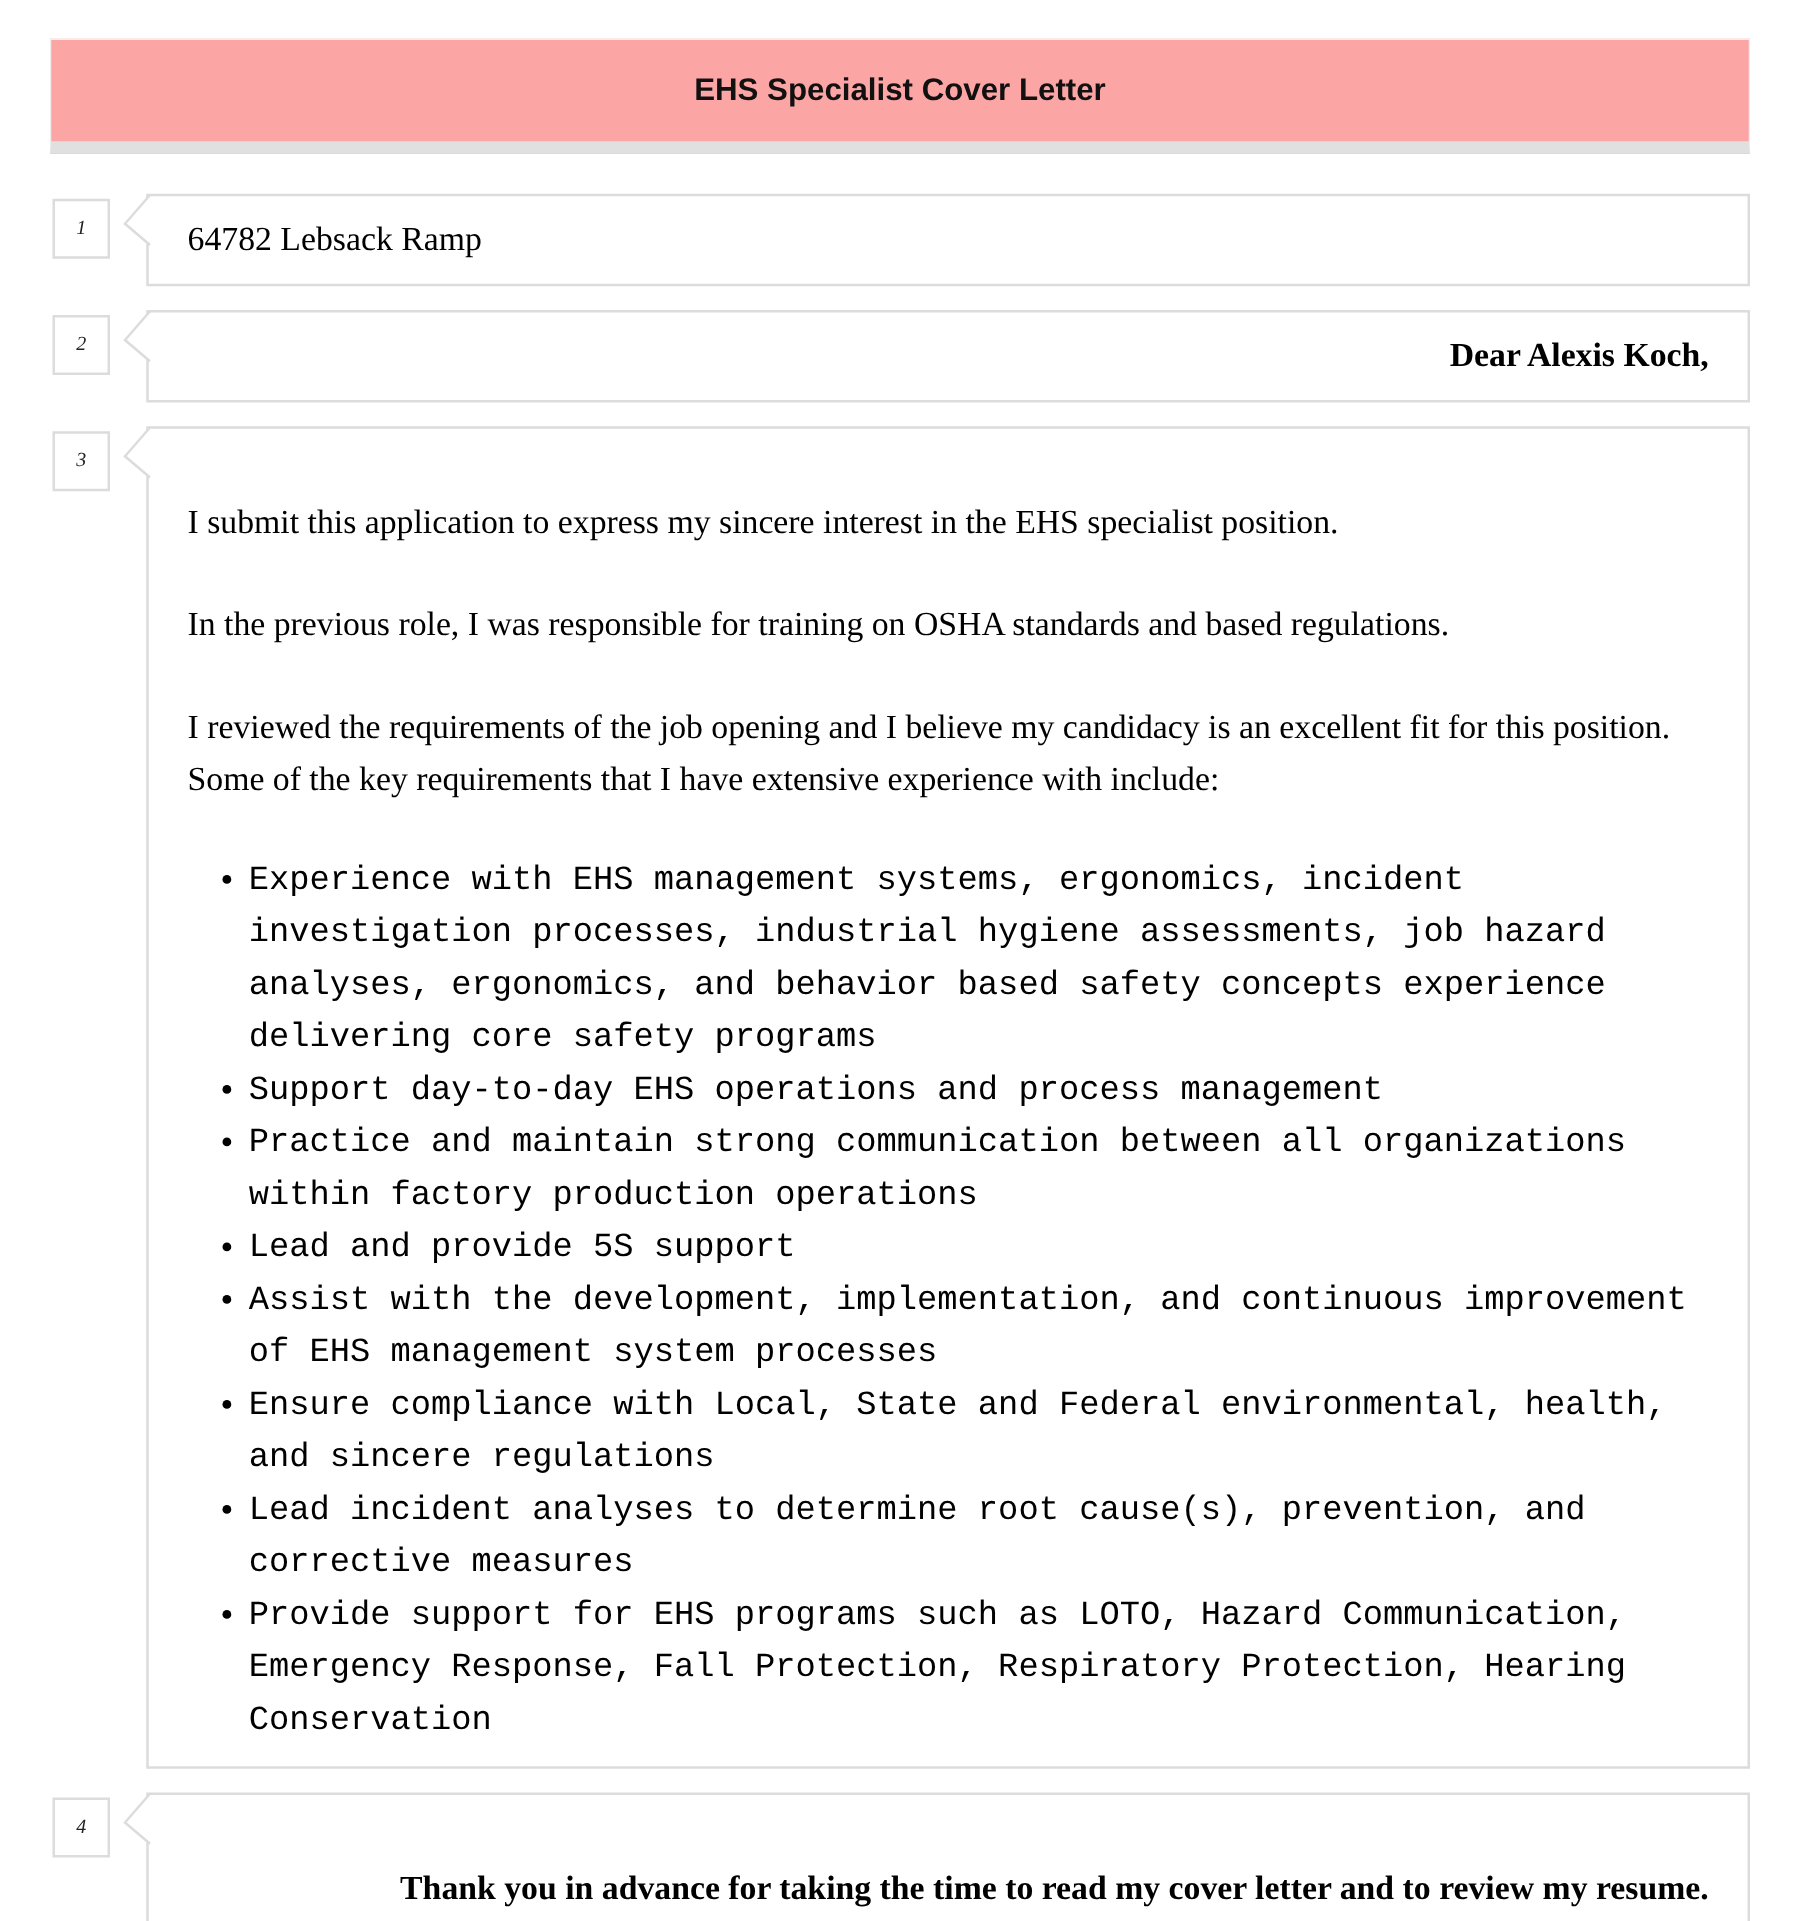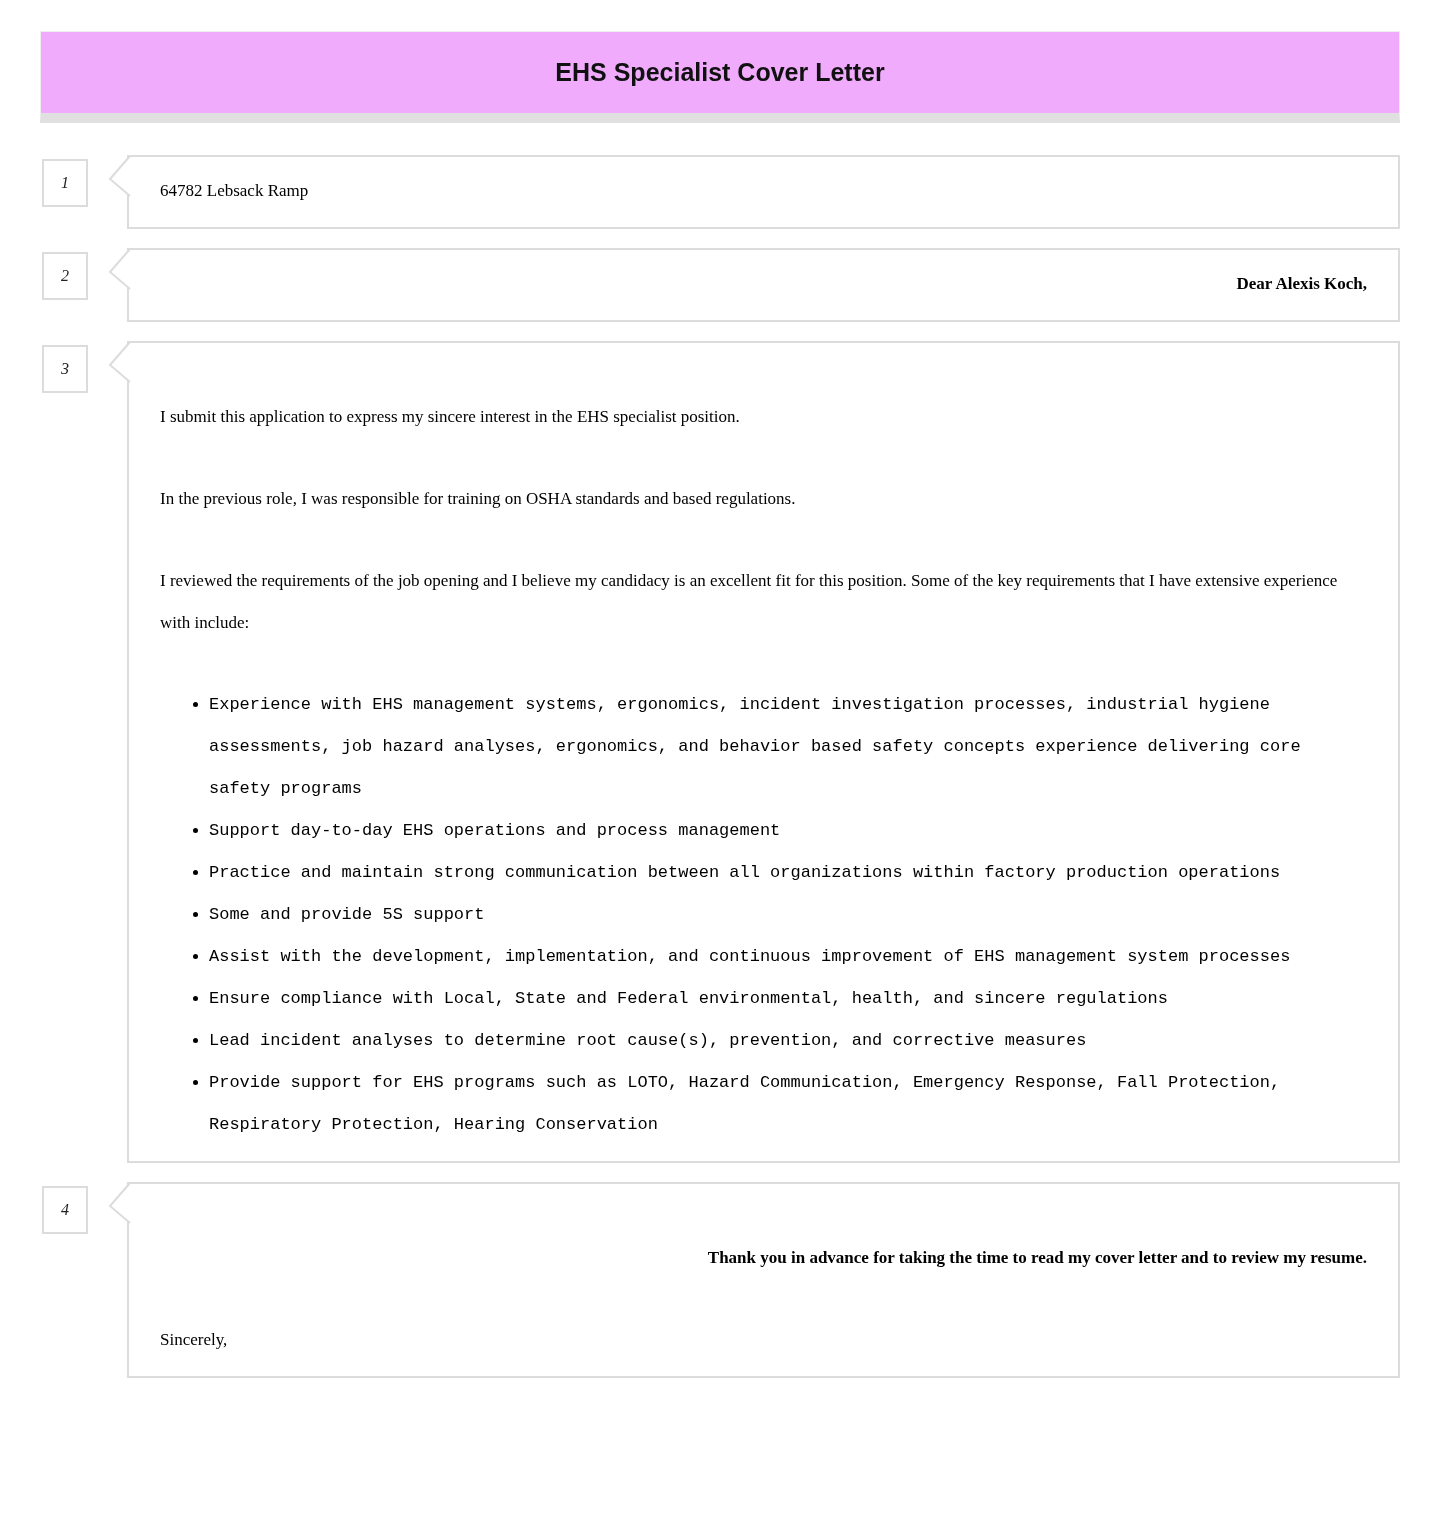--- a/index.html
+++ b/index.html
@@ -12,21 +12,21 @@
   body {
     font-family: "Liberation Serif", serif;
     color: #000000;
     min-height: 1537px;
   }
 
   
   .doc-header {
     margin: 31px 40px 32px 40px;
     height: 92px;
-    background: #f0abfc;
+    background: #fca5a5;
     border: 1px solid #efefef;
     border-bottom: 10px solid #e0e0e0;
     display: flex;
     align-items: center;
     justify-content: center;
   }
   .doc-title {
     margin: 0;
     font-family: "Liberation Sans", sans-serif;
     font-size: 25px;
@@ -50,25 +50,25 @@
     display: flex;
     align-items: center;
     justify-content: center;
     font-style: italic;
     font-size: 16px;
     color: #222222;
   }
   .callout-box {
     position: relative;
     flex: 1;
-    margin-left: 39px;
+    margin-left: 29px;
     border: 2px solid #dcdcdc;
     background: #ffffff;
     padding: 13px 31px 15px 31px;
-    font-size: 17px;
+    font-size: 27px;
     line-height: 42px;
   }
   .notch {
     position: absolute;
     left: -22px;
     top: -2px;
     width: 24px;
     height: 44px;
     pointer-events: none;
   }
@@ -125,21 +125,21 @@
     <svg class="notch" viewBox="0 0 24 44" aria-hidden="true">
       <path d="M23,1 L3,24 L23,41" fill="#ffffff" stroke="#dcdcdc" stroke-width="2"></path>
     </svg>
     <p class="para">I submit this application to express my sincere interest in the EHS specialist position.</p>
     <p class="para">In the previous role, I was responsible for training on OSHA standards and based regulations.</p>
     <p class="para">I reviewed the requirements of the job opening and I believe my candidacy is an excellent fit for this position. Some of the key requirements that I have extensive experience with include:</p>
     <ul>
       <li>Experience with EHS management systems, ergonomics, incident investigation processes, industrial hygiene assessments, job hazard analyses, ergonomics, and behavior based safety concepts experience delivering core safety programs</li>
       <li>Support day-to-day EHS operations and process management</li>
       <li>Practice and maintain strong communication between all organizations within factory production operations</li>
-      <li>Some and provide 5S support</li>
+      <li>Lead and provide 5S support</li>
       <li>Assist with the development, implementation, and continuous improvement of EHS management system processes</li>
       <li>Ensure compliance with Local, State and Federal environmental, health, and sincere regulations</li>
       <li>Lead incident analyses to determine root cause(s), prevention, and corrective measures</li>
       <li>Provide support for EHS programs such as LOTO, Hazard Communication, Emergency Response, Fall Protection, Respiratory Protection, Hearing Conservation</li>
     </ul>
   </div>
 </section>
 
 <section class="section-row">
   <div class="badge">

